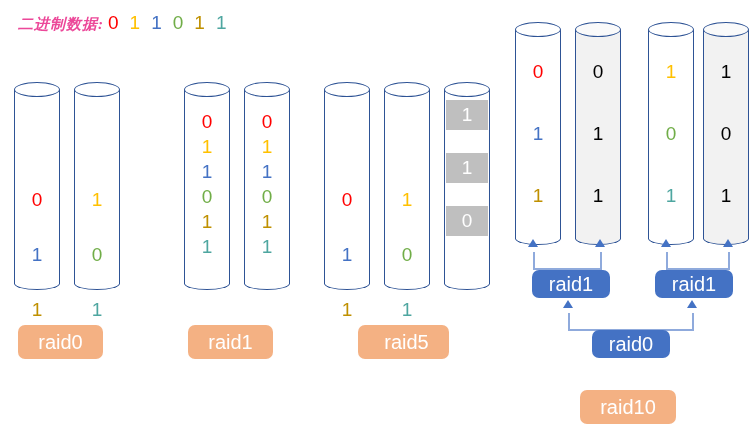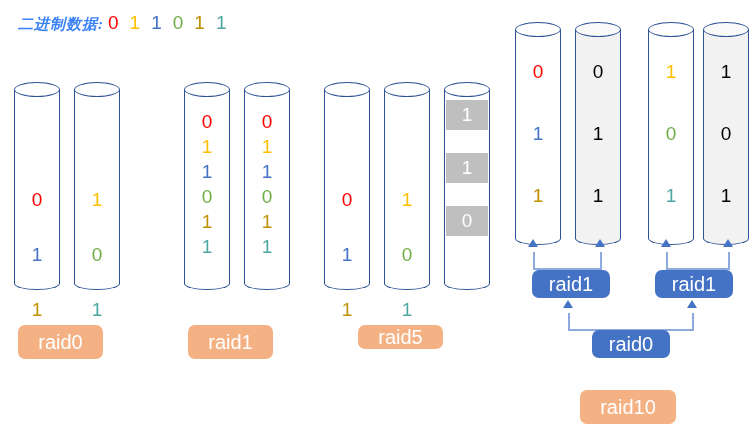--- a/index.html
+++ b/index.html
@@ -7,21 +7,21 @@
     width:751px;height:436px;position:relative;overflow:hidden;
     background:#ffffff;
     font-family:"Liberation Sans","DejaVu Sans",sans-serif;
   }
   .abs{position:absolute;}
 
   
   #header{left:18px;top:13px;display:flex;align-items:baseline;}
   #header .cn{
     font-family:"Liberation Serif","DejaVu Serif",serif;
-    font-weight:bold;font-style:italic;font-size:15px;color:#3b82f6;
+    font-weight:bold;font-style:italic;font-size:15px;color:#ec4899;
     letter-spacing:1px;white-space:nowrap;
   }
   #header .bits{margin-left:4px;display:flex;align-items:baseline;}
   #header .bits span{font-size:19px;margin-right:11px;line-height:1;}
 
   
   .cyl{position:absolute;width:46px;}
   .cyl .body{
     position:absolute;left:0;top:8px;width:46px;
     box-sizing:border-box;
@@ -154,21 +154,21 @@
   <div class="body" style="height:200px;"></div>
   <div class="top"></div>
   <div class="parity" style="top:18px;">
     <div class="band">1</div>
     <div class="gap"></div>
     <div class="band">1</div>
     <div class="gap"></div>
     <div class="band">0</div>
   </div>
 </div>
-<div class="tag orange" style="left:358px;top:325px;width:85px;height:24px;">raid5</div>
+<div class="tag orange" style="left:358px;top:325px;width:85px;height:34px;padding-left:6px;">raid5</div>
 
 <div class="cyl" id="r10d1" style="left:515px;top:22px;">
   <div class="body" style="height:215px;"></div>
   <div class="top"></div>
   <div class="digits" style="top:40px;">
     <div class="d" style="margin-bottom: 43px; color: rgb(255, 0, 0);">0</div>
     <div class="d" style="margin-bottom: 43px; color: rgb(68, 114, 196);">1</div>
     <div class="d" style="color: rgb(191, 144, 0);">1</div>
   </div>
 </div>

